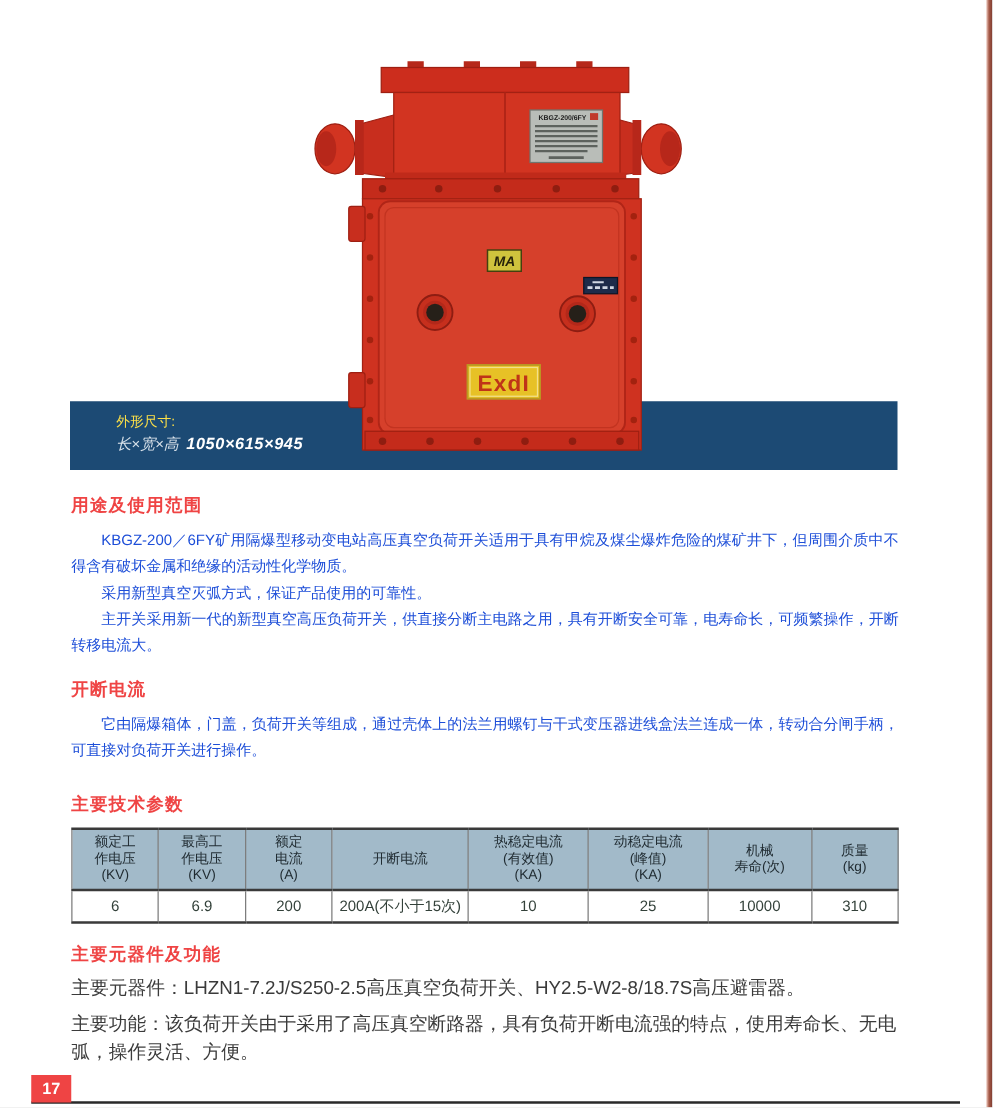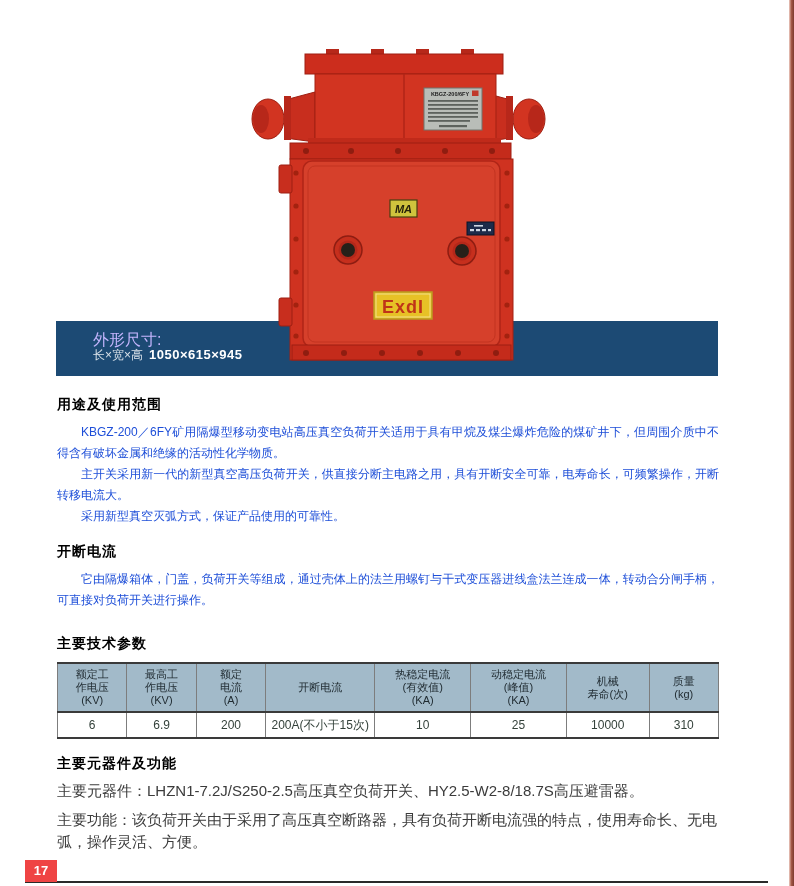--- a/index.html
+++ b/index.html
@@ -11,32 +11,32 @@
   
   .edge-stripe {
     position:absolute; right:0; top:0; width:5px; height:886px;
     background:linear-gradient(to right,#f0cfc6 0%,#a65a48 45%,#7c3a2e 100%);
   }
   
   .dim-band {
     position:absolute; left:56px; top:321px; width:662px; height:55px;
     background:#1c4a74;
   }
-  .dim-label { position:absolute; left:37px; top:9px; font-size:16px; color:#c4b5fd; }
-  .dim-line  { position:absolute; left:37px; top:26px; font-size:12px; color:#d9e2ea; }
+  .dim-label { position:absolute; left:37px; top:9px; font-size:11px; color:#fde047; }
+  .dim-line  { position:absolute; left:37px; top:26px; font-size:12px; color:#d9e2ea;font-style:italic; }
   .dim-nums  { color:#ffffff; font-weight:bold; font-size:13px; letter-spacing:.5px; margin-left:6px; }
 
   .product-svg { position:absolute; left:248px; top:48px; }
 
   .section { position:absolute; left:57px; width:662px; }
   .sec-usage      { top:396px; }
   .sec-structure  { top:543px; }
   .sec-parameters { top:635px; }
   .sec-components { top:755px; }
-  .sec-title { font-size:14px; font-weight:bold; color:#000000; letter-spacing:1px; }
+  .sec-title { font-size:14px; font-weight:bold; color:#ef4444; letter-spacing:1px; }
   .para {
     margin:8px 0 0 0; font-size:12px; line-height:21px; color:#1d4ed8;
     text-indent:2em; text-align:justify;
   }
   .para + .para { margin-top:0; }
   .comp-line { margin:7px 0 0 0; font-size:15px; line-height:22px; color:#3b3b3b; }
 
   table.params {
     border-collapse:collapse; width:662px; margin-top:9px; table-layout:fixed;border-radius:31px;
   }
@@ -185,22 +185,22 @@
       <circle cx="134" cy="305" r="3" fill="#8f1d10"></circle>
         <circle cx="172" cy="305" r="3" fill="#8f1d10"></circle>
       <circle cx="210" cy="305" r="3" fill="#8f1d10"></circle>
         <circle cx="248" cy="305" r="3" fill="#8f1d10"></circle>
     </g>
   </svg>
 
   <div class="section sec-usage">
     <div class="sec-title">用途及使用范围</div>
     <p class="para">KBGZ-200／6FY矿用隔爆型移动变电站高压真空负荷开关适用于具有甲烷及煤尘爆炸危险的煤矿井下，但周围介质中不得含有破坏金属和绝缘的活动性化学物质。</p>
+    <p class="para">采用新型真空灭弧方式，保证产品使用的可靠性。</p>
     <p class="para">主开关采用新一代的新型真空高压负荷开关，供直接分断主电路之用，具有开断安全可靠，电寿命长，可频繁操作，开断转移电流大。</p>
-    <p class="para">采用新型真空灭弧方式，保证产品使用的可靠性。</p>
   </div>
 
   <div class="section sec-structure">
     <div class="sec-title">开断电流</div>
     <p class="para">它由隔爆箱体，门盖，负荷开关等组成，通过壳体上的法兰用螺钉与干式变压器进线盒法兰连成一体，转动合分闸手柄，可直接对负荷开关进行操作。</p>
   </div>
 
   <div class="section sec-parameters">
     <div class="sec-title">主要技术参数</div>
     <table class="params">

